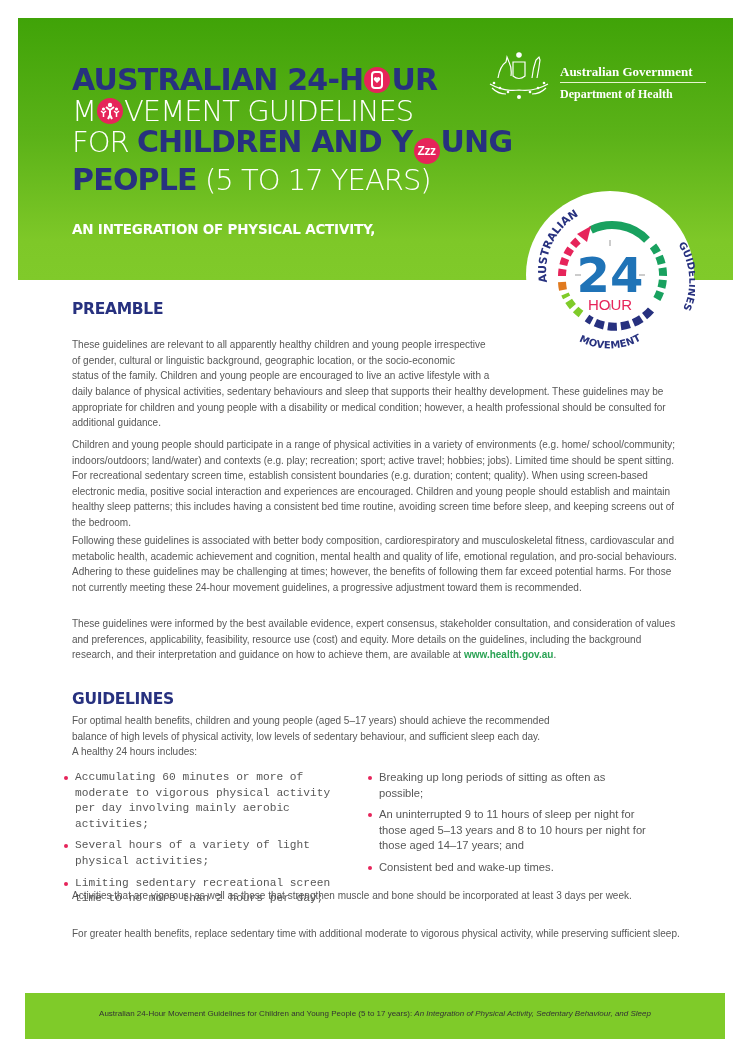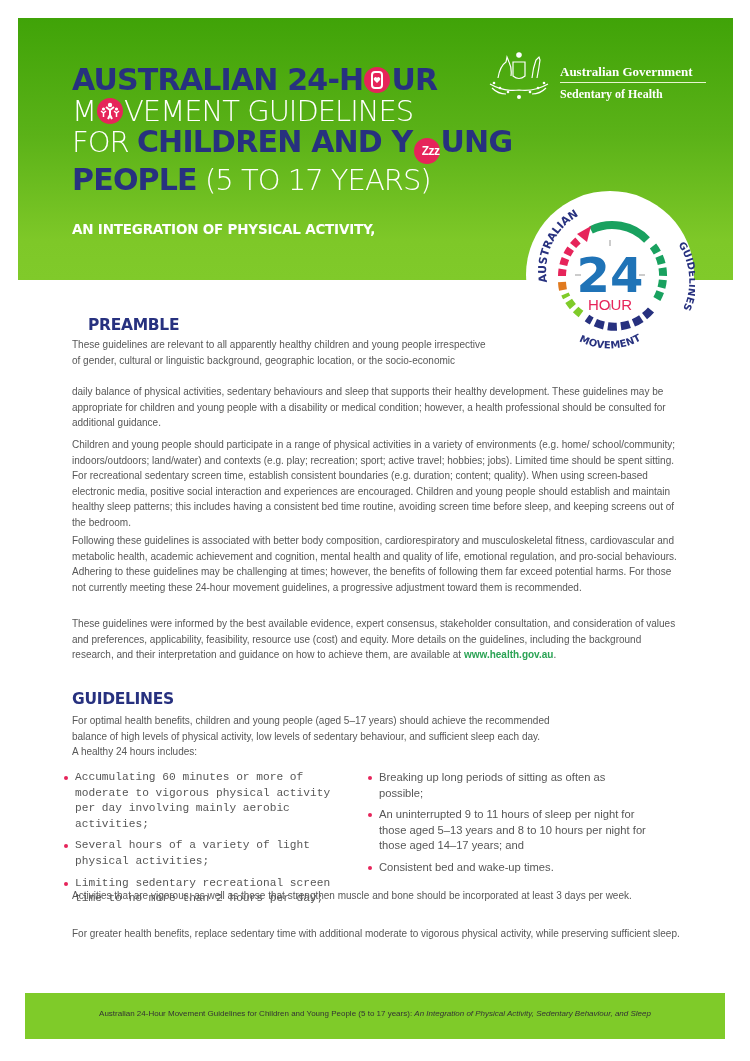--- a/index.html
+++ b/index.html
@@ -13,21 +13,21 @@
   }
   .title {
     position: absolute; left: 72px; top: 64px; width: 440px;
     font-size: 32px; line-height: 30px; letter-spacing: -0.5px;
   }
   .title .line { display: block; white-space: nowrap; }
   .t-bold { font-family: "DejaVu Sans", sans-serif; font-weight: 900; color: #27317f; font-size: 30px; letter-spacing: -0.8px; }
   .t-light { font-family: "DejaVu Sans", sans-serif; font-weight: 200; color: #ffffff; font-size: 29px; letter-spacing: -1px; }
   .badge-o {
     display: inline-block; width: 26px; height: 26px; border-radius: 50%; background: #e6245a;
-    vertical-align: -3px; position: relative; margin: 0 1px; color: #fff; text-align: right;
+    vertical-align: -3px; position: relative; margin: 0 1px; color: #fff; text-align: center;
     font-size: 12px; line-height: 26px; font-weight: bold;
   }
   .subtitle {
     position: absolute; left: 72px; top: 222px; width: 380px;
     font-family: "DejaVu Sans", sans-serif; font-weight: 900; color: #ffffff; font-size: 13.5px; line-height: 14px; letter-spacing: -0.2px;
   }
   .gov {
     position: absolute; left: 484px; top: 50px; width: 240px; height: 56px;
   }
   .crest { position: absolute; left: 0; top: 0; width: 70px; height: 52px; }
@@ -111,21 +111,21 @@
         <circle cx="16" cy="38" r="1.3"></circle>
         <circle cx="24" cy="42" r="1.3"></circle>
       <circle cx="46" cy="42" r="1.3"></circle>
         <circle cx="54" cy="38" r="1.3"></circle>
         <circle cx="60" cy="33" r="1.3"></circle>
       <circle cx="35" cy="47" r="2"></circle>
     </g>
   </svg>
   <div class="gov-name">Australian Government</div>
   <div class="gov-rule"></div>
-  <div class="gov-dept">Sedentary of Health</div>
+  <div class="gov-dept">Department of Health</div>
 </div>
 
 <div class="logo">
   <svg width="170" height="170" viewBox="0 0 170 170">
     <defs>
       <path id="arcTop" d="M 22 92 A 63 63 0 0 1 100 20"></path>
       <path id="arcRight" d="M 118 28 A 66 66 0 0 1 150 132"></path>
       <path id="arcBottom" d="M 52 150 A 66 66 0 0 0 145 118"></path>
     </defs>
     <circle cx="85" cy="85" r="84" fill="#ffffff"></circle>
@@ -149,25 +149,26 @@
         <line x1="114" y1="85" x2="120" y2="85"></line>
     </g>
     <text x="85" y="102" text-anchor="middle" font-family="DejaVu Sans, sans-serif" font-weight="900" font-size="48" fill="#1f73b7">24</text>
     <text x="85" y="120" text-anchor="middle" font-family="Liberation Sans, sans-serif" font-size="15" fill="#e6245a">HOUR</text>
     <text font-family="DejaVu Sans, sans-serif" font-weight="900" font-size="11" fill="#27317f"><textPath href="#arcTop">AUSTRALIAN</textPath></text>
     <text font-family="DejaVu Sans, sans-serif" font-weight="900" font-size="10" fill="#27317f"><textPath href="#arcRight" startOffset="35%">GUIDELINES</textPath></text>
     <text font-family="DejaVu Sans, sans-serif" font-weight="900" font-size="10" fill="#27317f"><textPath href="#arcBottom" startOffset="2%">MOVEMENT</textPath></text>
   </svg>
 </div>
 
-<div class="section-h" style="top:316px;margin-left:16px;">PREAMBLE</div>
+<div class="section-h" style="top:300px;">PREAMBLE</div>
 
 <p class="para" style="top:337px; width:470px;">
   <span>These guidelines are relevant to all apparently healthy children and young people irrespective</span><br>
   <span>of gender, cultural or linguistic background, geographic location, or the socio-economic</span><br>
+  <span>status of the family. Children and young people are encouraged to live an active lifestyle with a</span>
 </p>
 <p class="para" style="top:384px; width:615px;">daily balance of physical activities, sedentary behaviours and sleep that supports their healthy development. These guidelines may be appropriate for children and young people with a disability or medical condition; however, a health professional should be consulted for additional guidance.</p>
 
 <p class="para" style="top:437px;">Children and young people should participate in a range of physical activities in a variety of environments (e.g. home/ school/community; indoors/outdoors; land/water) and contexts (e.g. play; recreation; sport; active travel; hobbies; jobs). Limited time should be spent sitting. For recreational sedentary screen time, establish consistent boundaries (e.g. duration; content; quality). When using screen-based electronic media, positive social interaction and experiences are encouraged. Children and young people should establish and maintain healthy sleep patterns; this includes having a consistent bed time routine, avoiding screen time before sleep, and keeping screens out of the bedroom.</p>
 
 <p class="para" style="top:533px;">Following these guidelines is associated with better body composition, cardiorespiratory and musculoskeletal fitness, cardiovascular and metabolic health, academic achievement and cognition, mental health and quality of life, emotional regulation, and pro-social behaviours. Adhering to these guidelines may be challenging at times; however, the benefits of following them far exceed potential harms. For those not currently meeting these 24-hour movement guidelines, a progressive adjustment toward them is recommended.</p>
 
 <p class="para" style="top:616px;"><span>These guidelines were informed by the best available evidence, expert consensus, stakeholder consultation, and consideration of values and preferences, applicability, feasibility, resource use (cost) and equity. More details on the guidelines, including the background research, and their interpretation and guidance on how to achieve them, are available at </span><a href="#">www.health.gov.au</a><span>.</span></p>
 
 <div class="section-h" style="top:690px;">GUIDELINES</div>

